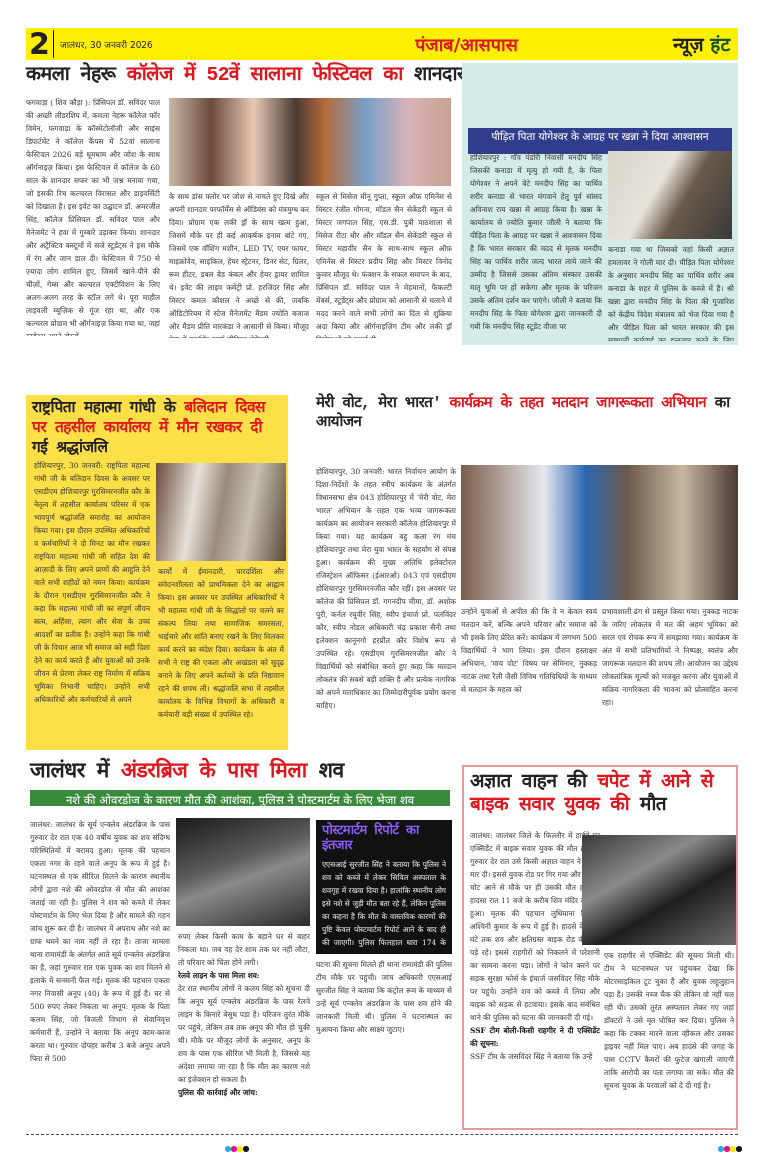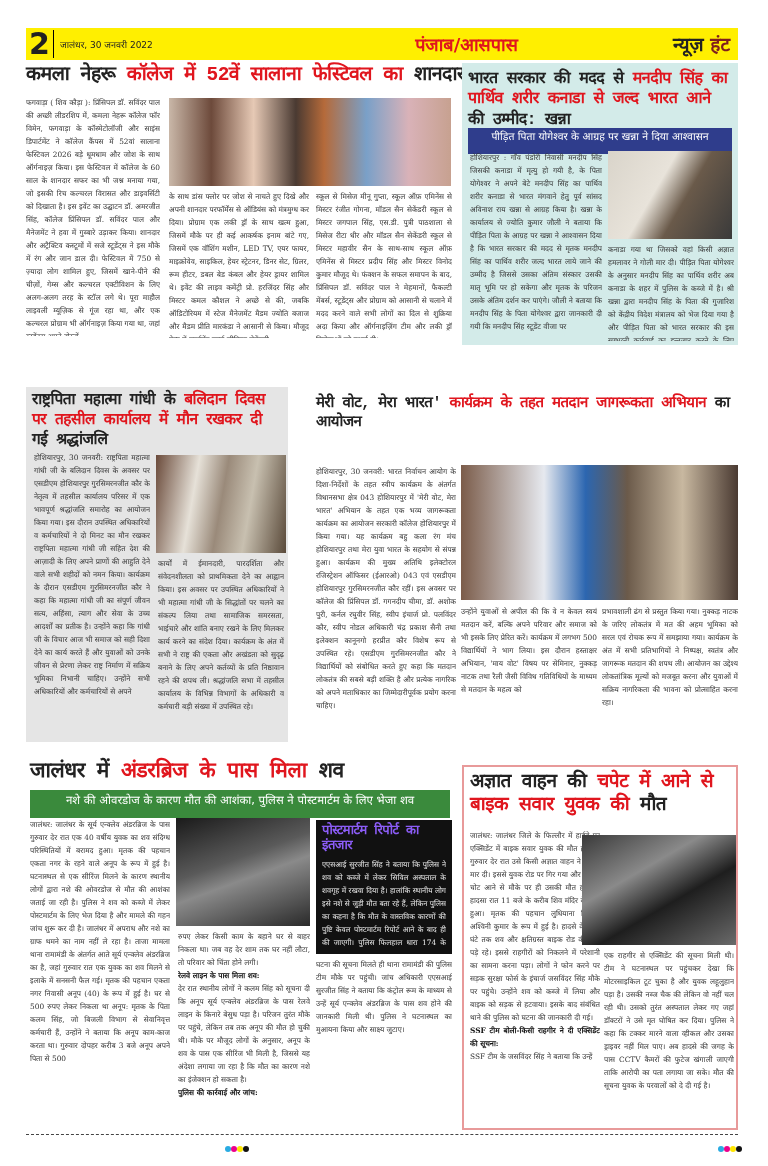--- a/index.html
+++ b/index.html
@@ -2,61 +2,58 @@
 <html><head>
 <meta charset="utf-8">
 <style>
 *{box-sizing:border-box;margin:0;padding:0}
 body{width:768px;height:1166px;background:#fff;font-family:"DejaVu Serif",serif;position:relative;overflow:hidden;color:#222}
 .hdr{position:absolute;left:26px;top:28px;width:712px;height:32px;background:#ffef00;display:flex;align-items:center}
 .pg{font-family:"DejaVu Sans",sans-serif;font-weight:bold;font-size:30px;width:28px;text-align:center;border-right:1px solid #000;height:28px;line-height:28px;margin-right:6px}
 .dt{font-family:"DejaVu Sans",sans-serif;font-size:9px;width:240px}
 .sec{font-family:"DejaVu Sans",sans-serif;font-weight:bold;font-size:18px;color:#e0161e;flex:1;text-align:center;margin-left:-40px}
 .logo{font-family:"DejaVu Sans",sans-serif;font-weight:bold;font-size:19px;padding-right:8px}
-.logo .r{color:#7f1d1d}
+.logo .r{color:#14532d}
 .box{position:absolute}
 .h{font-family:Liberation Mono, monospace;font-weight:bold;line-height:1.15;letter-spacing:-0.5px}
 .red{color:#e0161e}
 .col{position:absolute;font-size:7.4px;line-height:13px;text-align:justify;overflow:hidden;color:#333}
 .img{position:absolute;background:linear-gradient(135deg,#8a6a5a,#c9a88f 40%,#7a5a4a 70%,#d8c0aa);}
 .sub{font-family:"DejaVu Sans",sans-serif;color:#fff;font-size:11.5px;text-align:center;position:absolute}
 .marks{position:absolute;top:1134px;height:2px;border-top:1px dashed #444}
 .dot{display:inline-block;width:6px;height:6px;border-radius:50%}
 </style>
 </head>
 <body>
 
 <div class="hdr">
   <div class="pg">2</div>
-  <div class="dt">जालंधर, 30 जनवरी 2022</div>
+  <div class="dt">जालंधर, 30 जनवरी 2026</div>
   <div class="sec">पंजाब/आसपास</div>
   <div class="logo"><span>न्यूज़</span> <span class="r">हंट</span></div>
 </div>
 
 <div class="box" style="left:26px;top:62px;width:426px;height:290px">
   <div class="h" style="font-size:19.5px;white-space:nowrap;margin-top:2px">
     <span>कमला नेहरू </span><span class="red">कॉलेज में 52वें सालाना फेस्टिवल का</span><span> शानदार जश्न</span>
   </div>
   <div class="col" style="left:0;top:34px;width:134px;height:240px">फगवाड़ा ( शिव कौड़ा ): प्रिंसिपल डॉ. सविंदर पाल की अच्छी लीडरशिप में, कमला नेहरू कॉलेज फॉर विमेन, फगवाड़ा के कॉस्मेटोलॉजी और साइंस डिपार्टमेंट ने कॉलेज कैंपस में 52वां सालाना फेस्टिवल 2026 बड़े धूमधाम और जोश के साथ ऑर्गनाइज़ किया। इस फेस्टिवल में कॉलेज के 60 साल के शानदार सफर का भी जश्न मनाया गया, जो इसकी रिच कल्चरल विरासत और डाइवर्सिटी को दिखाता है। इस इवेंट का उद्घाटन डॉ. अमरजीत सिंह, कॉलेज प्रिंसिपल डॉ. सविंदर पाल और मैनेजमेंट ने हवा में गुब्बारे उड़ाकर किया। शानदार और अट्रैक्टिव कस्टूमों में सजे स्टूडेंट्स ने इस मौके में रंग और जान डाल दी। फेस्टिवल में 750 से ज़्यादा लोग शामिल हुए, जिसमें खाने-पीने की चीज़ों, गेम्स और कल्चरल एक्टीविशन के लिए अलग-अलग तरह के स्टॉल लगे थे। पूरा माहौल लाइवली म्यूज़िक से गूंज रहा था, और एक कल्चरल प्रोग्राम भी ऑर्गनाइज़ किया गया था, जहां स्टूडेंट्स अपने दोस्तों</div>
   <div class="img" style="left:143px;top:36px;width:282px;height:88px;background:linear-gradient(90deg,#c9b7a8,#6d4a3b 15%,#e6c9b5 30%,#4a3a32 45%,#b56a3a 55%,#7aa0c8 70%,#d9b2b8 85%,#c7a190)"></div>
   <div class="col" style="left:143px;top:128px;width:140px;height:148px">के साथ डांस फ्लोर पर जोश से नाचते हुए दिखे और अपनी शानदार परफॉर्मेंस से ऑडियंस को मंत्रमुग्ध कर दिया। प्रोग्राम एक लकी ड्रॉ के साथ खत्म हुआ, जिसमें मौके पर ही कई आकर्षक इनाम बांटे गए, जिसमें एक वॉशिंग मशीन, LED TV, एयर फायर, माइक्रोवेव, साइकिल, हेयर स्ट्रेटनर, डिनर सेट, ग्रिलर, रूम हीटर, डबल बेड कंबल और हेयर ड्रायर शामिल थे। इवेंट की लाइव कमेंट्री प्रो. हरजिंदर सिंह और मिस्टर कमल कौशल ने अच्छे से की, जबकि ऑडिटोरियम में स्टेज मैनेजमेंट मैडम ज्योति बजाज और मैडम प्रीति मारकंडा ने आसानी से किया। मौजूद गेस्ट में गवर्नमेंट गर्ल्स सीनियर सेकेंडरी</div>
   <div class="col" style="left:290px;top:128px;width:136px;height:148px">स्कूल से मिसेज मीनू गुप्ता, स्कूल ऑफ़ एमिनेंस से मिस्टर रंजीत गोगना, मॉडल सैन सेकेंडरी स्कूल से मिस्टर जगपाल सिंह, एस.डी. पुत्री पाठशाला से मिसेज रीटा धीर और मॉडल सैन सेकेंडरी स्कूल से मिस्टर महावीर सैन के साथ-साथ स्कूल ऑफ़ एमिनेंस से मिस्टर प्रदीप सिंह और मिस्टर विनोद कुमार मौजूद थे। फंक्शन के सफल समापन के बाद, प्रिंसिपल डॉ. सविंदर पाल ने मेहमानों, फैकल्टी मेंबर्स, स्टूडेंट्स और प्रोग्राम को आसानी से चलाने में मदद करने वाले सभी लोगों का दिल से शुक्रिया अदा किया और ऑर्गनाइज़िंग टीम और लकी ड्रॉ विजेताओं को बधाई दी।</div>
 </div>
 
 <div class="box" style="left:462px;top:63px;width:276px;height:282px;background:#d3ebe9">
-  <div class="h" style="font-size:16px;padding:6px 6px 0 6px;line-height:1.28">
-    <span>भारत सरकार की मदद से </span><span class="red">मनदीप सिंह का पार्थिव शरीर कनाडा से जल्द भारत आने</span><span> की उम्मीद: खन्ना</span>
-  </div>
   <div class="sub" style="left:6px;top:65px;width:264px;height:26px;line-height:17px;background:#2f3d8c;font-size:10.5px">पीड़ित पिता योगेश्वर के आग्रह पर खन्ना ने दिया आश्वासन</div>
   <div class="col" style="left:8px;top:88px;width:132px;height:190px">होशियारपुर : गाँव पंडोरी निवासी मनदीप सिंह जिसकी कनाडा में मृत्यु हो गयी है, के पिता योगेश्वर ने अपने बेटे मनदीप सिंह का पार्थिव शरीर कनाडा से भारत मंगवाने हेतु पूर्व सांसद अविनाश राय खन्ना से आग्रह किया है। खन्ना के कार्यालय से ज्योति कुमार जौली ने बताया कि पीड़ित पिता के आग्रह पर खन्ना ने आश्वासन दिया है कि भारत सरकार की मदद से मृतक मनदीप सिंह का पार्थिव शरीर जल्द भारत लाये जाने की उम्मीद है जिससे उसका अंतिम संस्कार उसकी मातृ भूमि पर हो सकेगा और मृतक के परिजन उसके अंतिम दर्शन कर पाएंगे। जौली ने बताया कि मनदीप सिंह के पिता योगेश्वर द्वारा जानकारी दी गयी कि मनदीप सिंह स्टूडेंट वीजा पर</div>
   <div class="img" style="left:146px;top:88px;width:124px;height:88px;background:linear-gradient(120deg,#d9d4ca,#e8e3da 40%,#6a5a4a 60%,#3a3a3a)"></div>
   <div class="col" style="left:146px;top:180px;width:126px;height:98px">कनाडा गया था जिसको वहां किसी अज्ञात हमलावर ने गोली मार दी। पीड़ित पिता योगेश्वर के अनुसार मनदीप सिंह का पार्थिव शरीर अब कनाडा के शहर में पुलिस के कब्जे में है। श्री खन्ना द्वारा मनदीप सिंह के पिता की गुजारिश को केंद्रीय विदेश मंत्रालय को भेज दिया गया है और पीड़ित पिता को भारत सरकार की इस सम्भव्नी कार्रवाई का इन्तज़ार करने के लिए कहा गया है।</div>
 </div>
 
-<div class="box" style="left:26px;top:387px;width:262px;height:355px;background:#e5e5e5">
+<div class="box" style="left:26px;top:395px;width:262px;height:355px;background:#fde047">
   <div class="h" style="font-size:15.5px;padding:4px 5px 0 6px;line-height:1.28">
     <span>राष्ट्रपिता महात्मा गांधी के </span><span class="red">बलिदान दिवस पर तहसील कार्यालय में मौन रखकर दी</span><span> गई श्रद्धांजलि</span>
   </div>
   <div class="col" style="left:8px;top:64px;width:116px;height:284px">होशियारपुर, 30 जनवरी: राष्ट्रपिता महात्मा गांधी जी के बलिदान दिवस के अवसर पर एसडीएम होशियारपुर गुरसिमरनजीत कौर के नेतृत्व में तहसील कार्यालय परिसर में एक भावपूर्ण श्रद्धांजलि समारोह का आयोजन किया गया। इस दौरान उपस्थित अधिकारियों व कर्मचारियों ने दो मिनट का मौन रखकर राष्ट्रपिता महात्मा गांधी जी सहित देश की आज़ादी के लिए अपने प्राणों की आहुति देने वाले सभी शहीदों को नमन किया। कार्यक्रम के दौरान एसडीएम गुरसिमरनजीत कौर ने कहा कि महात्मा गांधी जी का संपूर्ण जीवन सत्य, अहिंसा, त्याग और सेवा के उच्च आदर्शों का प्रतीक है। उन्होंने कहा कि गांधी जी के विचार आज भी समाज को सही दिशा देने का कार्य करते हैं और युवाओं को उनके जीवन से प्रेरणा लेकर राष्ट्र निर्माण में सक्रिय भूमिका निभानी चाहिए। उन्होंने सभी अधिकारियों और कर्मचारियों से अपने</div>
   <div class="img" style="left:130px;top:68px;width:130px;height:98px;background:linear-gradient(100deg,#6a4a3a,#e6e1d8 30%,#9a8a7a 50%,#c8c0b0 70%,#5a4a3a)"></div>
   <div class="col" style="left:132px;top:170px;width:126px;height:180px">कार्यों में ईमानदारी, पारदर्शिता और संवेदनशीलता को प्राथमिकता देने का आह्वान किया। इस अवसर पर उपस्थित अधिकारियों ने भी महात्मा गांधी जी के सिद्धांतों पर चलने का संकल्प लिया तथा सामाजिक समरसता, भाईचारे और शांति बनाए रखने के लिए मिलकर कार्य करने का संदेश दिया। कार्यक्रम के अंत में सभी ने राष्ट्र की एकता और अखंडता को सुदृढ़ बनाने के लिए अपने कर्तव्यों के प्रति निष्ठावान रहने की शपथ ली। श्रद्धांजलि सभा में तहसील कार्यालय के विभिन्न विभागों के अधिकारी व कर्मचारी बड़ी संख्या में उपस्थित रहे।</div>
 </div>
 
 <div class="box" style="left:308px;top:395px;width:430px;height:355px">
   <div class="h" style="font-size:15px;line-height:1.25;padding-left:8px">
@@ -65,21 +62,21 @@
   <div class="col" style="left:8px;top:70px;width:140px;height:282px">होशियारपुर, 30 जनवरी: भारत निर्वाचन आयोग के दिशा-निर्देशों के तहत स्वीप कार्यक्रम के अंतर्गत विधानसभा क्षेत्र 043 होशियारपुर में 'मेरी वोट, मेरा भारत' अभियान के तहत एक भव्य जागरूकता कार्यक्रम का आयोजन सरकारी कॉलेज होशियारपुर में किया गया। यह कार्यक्रम बहु कला रंग मंच होशियारपुर तथा मेरा युवा भारत के सहयोग से संपन्न हुआ। कार्यक्रम की मुख्य अतिथि इलेक्टोरल रजिस्ट्रेशन ऑफिसर (ईआरओ) 043 एवं एसडीएम होशियारपुर गुरसिमरनजीत कौर रहीं। इस अवसर पर कॉलेज की प्रिंसिपल डॉ. गगनदीप चीमा, डॉ. अशोक पुरी, कर्नल रघुवीर सिंह, स्वीप इंचार्ज प्रो. पलविंदर कौर, स्वीप नोडल अधिकारी चंद्र प्रकाश सैनी तथा इलेक्शन कानूनगो हरप्रीत कौर विशेष रूप से उपस्थित रहे। एसडीएम गुरसिमरनजीत कौर ने विद्यार्थियों को संबोधित करते हुए कहा कि मतदान लोकतंत्र की सबसे बड़ी शक्ति है और प्रत्येक नागरिक को अपने मताधिकार का जिम्मेदारीपूर्वक प्रयोग करना चाहिए।</div>
   <div class="img" style="left:153px;top:70px;width:277px;height:135px;background:linear-gradient(90deg,#7b5c4a,#e6e9ef 30%,#2c66b0 45%,#6b5a4a 60%,#c8b8a0 80%,#4a3a32)"></div>
   <div class="col" style="left:153px;top:210px;width:136px;height:142px">उन्होंने युवाओं से अपील की कि वे न केवल स्वयं मतदान करें, बल्कि अपने परिवार और समाज को भी इसके लिए प्रेरित करें। कार्यक्रम में लगभग 500 विद्यार्थियों ने भाग लिया। इस दौरान हस्ताक्षर अभियान, 'माय वोट' विषय पर सेमिनार, नुक्कड़ नाटक तथा रैली जैसी विविध गतिविधियों के माध्यम से मतदान के महत्व को</div>
   <div class="col" style="left:294px;top:210px;width:136px;height:142px">प्रभावशाली ढंग से प्रस्तुत किया गया। नुक्कड़ नाटक के जरिए लोकतंत्र में मत की अहम भूमिका को सरल एवं रोचक रूप में समझाया गया। कार्यक्रम के अंत में सभी प्रतिभागियों ने निष्पक्ष, स्वतंत्र और जागरूक मतदान की शपथ ली। आयोजन का उद्देश्य लोकतांत्रिक मूल्यों को मजबूत करना और युवाओं में सक्रिय नागरिकता की भावना को प्रोत्साहित करना रहा।</div>
 </div>
 
 <div class="box" style="left:26px;top:760px;width:426px;height:370px">
   <div class="h" style="font-size:21px;padding-left:4px">
     <span>जालंधर में </span><span class="red">अंडरब्रिज के पास मिला</span><span> शव</span>
   </div>
-  <div class="sub" style="left:4px;top:30px;width:420px;height:28px;line-height:20px;background:#3a8a3c">नशे की ओवरडोज के कारण मौत की आशंका, पुलिस ने पोस्टमार्टम के लिए भेजा शव</div>
+  <div class="sub" style="left:4px;top:30px;width:420px;height:16px;line-height:20px;background:#3a8a3c">नशे की ओवरडोज के कारण मौत की आशंका, पुलिस ने पोस्टमार्टम के लिए भेजा शव</div>
   <div class="col" style="left:4px;top:58px;width:140px;height:310px">जालंधर: जालंधर के सूर्य एन्क्लेव अंडरब्रिज के पास गुरुवार देर रात एक 40 वर्षीय युवक का शव संदिग्ध परिस्थितियों में बरामद हुआ। मृतक की पहचान एकता नगर के रहने वाले अनूप के रूप में हुई है। घटनास्थल से एक सीरिंज मिलने के कारण स्थानीय लोगों द्वारा नशे की ओवरडोज से मौत की आशंका जताई जा रही है। पुलिस ने शव को कब्जे में लेकर पोस्टमार्टम के लिए भेज दिया है और मामले की गहन जांच शुरू कर दी है। जालंधर में अपराध और नशे का ग्राफ थमने का नाम नहीं ले रहा है। ताजा मामला थाना रामामंडी के अंतर्गत आते सूर्य एन्क्लेव अंडरब्रिज का है, जहां गुरुवार रात एक युवक का शव मिलने से इलाके में सनसनी फैल गई। मृतक की पहचान एकता नगर निवासी अनूप (40) के रूप में हुई है। घर से 500 रुपए लेकर निकला था अनूप: मृतक के पिता कलम सिंह, जो बिजली विभाग से सेवानिवृत्त कर्मचारी हैं, उन्होंने ने बताया कि अनूप काम-काज करता था। गुरुवार दोपहर करीब 3 बजे अनूप अपने पिता से 500</div>
   <div class="img" style="left:150px;top:58px;width:134px;height:108px;background:linear-gradient(160deg,#1a1a1a,#5a5a5a 40%,#8a8a8a 55%,#2a2a2a)"></div>
   <div class="col" style="left:152px;top:170px;width:132px;height:190px">
     <span>रुपए लेकर किसी काम के बहाने घर से बाहर निकला था। जब वह देर शाम तक घर नहीं लौटा, तो परिवार को चिंता होने लगी।</span>
     <b style="display:block;color:#111">रेलवे लाइन के पास मिला शव:</b>
     <span>देर रात स्थानीय लोगों ने कलम सिंह को सूचना दी कि अनूप सूर्य एन्क्लेव अंडरब्रिज के पास रेलवे लाइन के किनारे बेसुध पड़ा है। परिजन तुरंत मौके पर पहुंचे, लेकिन तब तक अनूप की मौत हो चुकी थी। मौके पर मौजूद लोगों के अनुसार, अनूप के शव के पास एक सीरिंज भी मिली है, जिससे यह अंदेशा लगाया जा रहा है कि मौत का कारण नशे का इंजेक्शन हो सकता है।</span>
     <b style="display:block;color:#111">पुलिस की कार्रवाई और जांच:</b>
   </div>
   <div class="box" style="left:290px;top:60px;width:136px;height:134px;background:#111">
     <div class="h" style="color:#8b5cf6;font-size:13px;padding:4px 6px 0 6px">पोस्टमार्टम रिपोर्ट का इंतजार</div>

